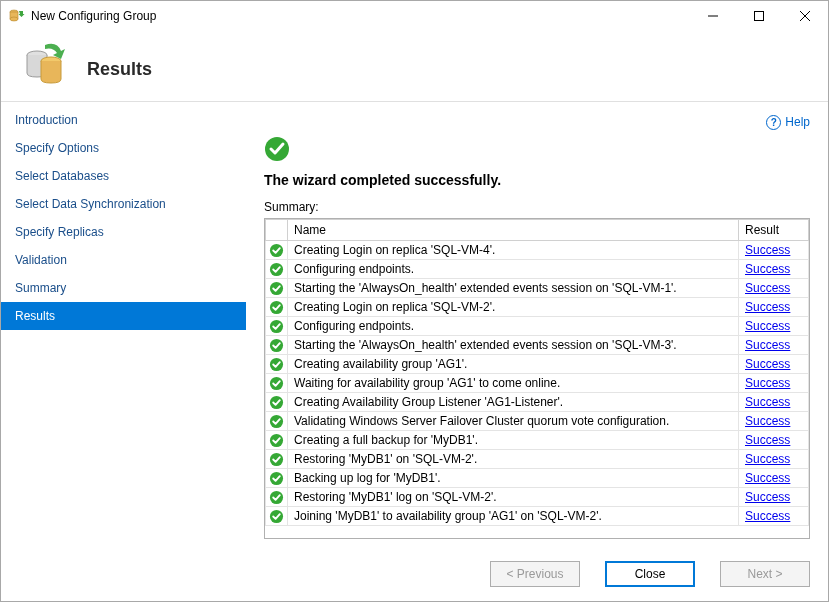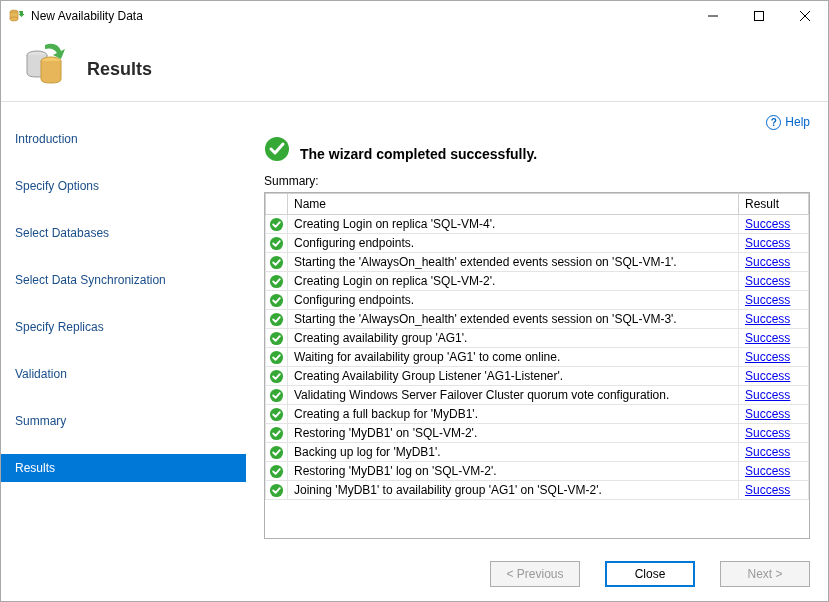--- a/index.html
+++ b/index.html
@@ -11,27 +11,27 @@
   .titlebar .spacer { flex:1; }
   .win-controls { display:flex; height:100%; }
   .win-btn { width:46px; height:100%; display:flex; align-items:center; justify-content:center; }
   .win-btn svg { display:block; }
   .header-area { padding:8px 20px 14px 20px; display:flex; align-items:center; }
   .header-icon { width:48px; height:48px; margin-right:18px; display:flex; align-items:center; justify-content:center; }
   .header-title { font-size:18px; font-weight:bold; color:#2a2a2a; padding-top:12px; }
   .divider { height:1px; background:#e0e0e0; margin:0 0 0 0; }
   .body { flex:1; display:flex; min-height:0; }
   .sidebar { width:245px; background:#fff; padding-top:4px; }
-  .side-item { padding:7px 14px; font-size:12px; color:#1a4e8a; cursor:default;margin-top:19px; }
+  .side-item { padding:7px 14px; font-size:12px; color:#1a4e8a; cursor:default; }
   .side-item.selected { background:#0078d7; color:#fff; }
   .main { flex:1; padding:10px 18px 0 18px; display:flex; flex-direction:column; min-height:0; }
   .help-row { display:flex; justify-content:flex-end; align-items:center; height:20px; }
   .help-link { color:#0066cc; display:flex; align-items:center; gap:4px; }
   .help-link .help-icon { width:15px; height:15px; border-radius:50%; border:1.5px solid #0066cc; display:flex; align-items:center; justify-content:center; font-size:10px; font-weight:bold; color:#0066cc; }
-  .status-row { display:flex; align-items:flex-end; gap:10px; margin:4px 0 12px 0; }
+  .status-row { display:flex; align-items:flex-start; gap:10px; margin:4px 0 12px 0;flex-direction:column; }
   .status-icon { width:26px; height:26px; }
   .status-text { font-size:14px; font-weight:bold; }
   .summary-label { margin-bottom:4px; }
   .grid-wrap { flex:1; border:1px solid #b0b0b0; overflow:auto; min-height:0; }
   table.grid { width:100%; border-collapse:collapse; table-layout:fixed;padding-left:32px; }
   table.grid th { background:#fff; font-weight:400; text-align:left; padding:3px 6px; border:1px solid #d0d0d0; position:sticky; top:0; }
   table.grid th.icon-col { width:22px; padding:0; }
   table.grid th.result-col { width:70px; }
   table.grid td { padding:2px 6px; border:1px solid #e4e4e4; white-space:nowrap; overflow:hidden; text-overflow:ellipsis; }
   table.grid td.icon-cell { text-align:center; padding:0; }
@@ -49,21 +49,21 @@
 
   <div class="titlebar">
     <span class="title-icon">
       <svg width="16" height="16" viewBox="0 0 16 16">
         <ellipse cx="5" cy="4" rx="4" ry="2" fill="#e8b65a" stroke="#b8892e" stroke-width="0.6"></ellipse>
         <rect x="1" y="4" width="8" height="7" fill="#e8b65a" stroke="#b8892e" stroke-width="0.6"></rect>
         <ellipse cx="5" cy="11" rx="4" ry="2" fill="#e8b65a" stroke="#b8892e" stroke-width="0.6"></ellipse>
         <path d="M10 3 L14 3 L14 6 L15.5 6 L12.5 9 L9.5 6 L11 6 Z" fill="#3fa63f"></path>
       </svg>
     </span>
-    <span class="title-text">New Availability Data</span>
+    <span class="title-text">New Configuring Group</span>
     <span class="spacer"></span>
     <div class="win-controls">
       <div class="win-btn">
         <svg width="10" height="10">
             <line x1="0" y1="5" x2="10" y2="5" stroke="#000" stroke-width="1"></line>
           </svg>
       </div>
       <div class="win-btn">
         <svg width="10" height="10">
             <rect x="0.5" y="0.5" width="9" height="9" fill="none" stroke="#000" stroke-width="1"></rect>

